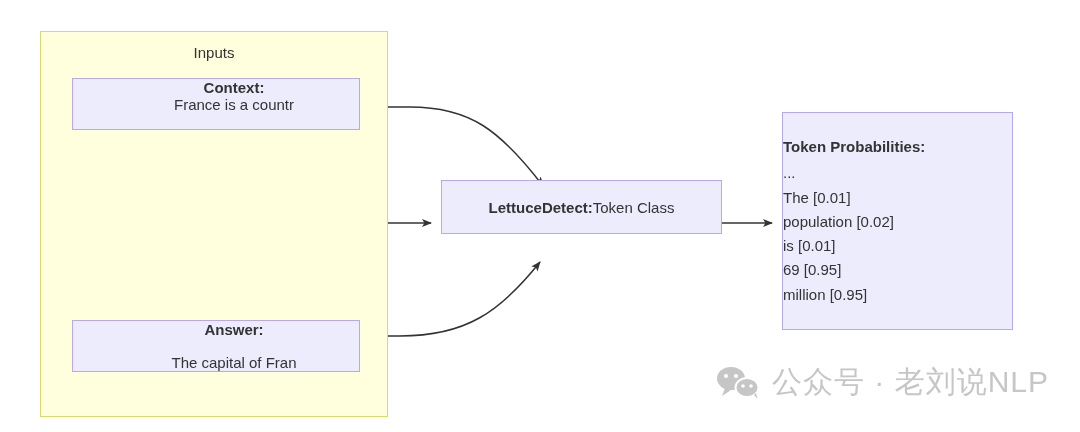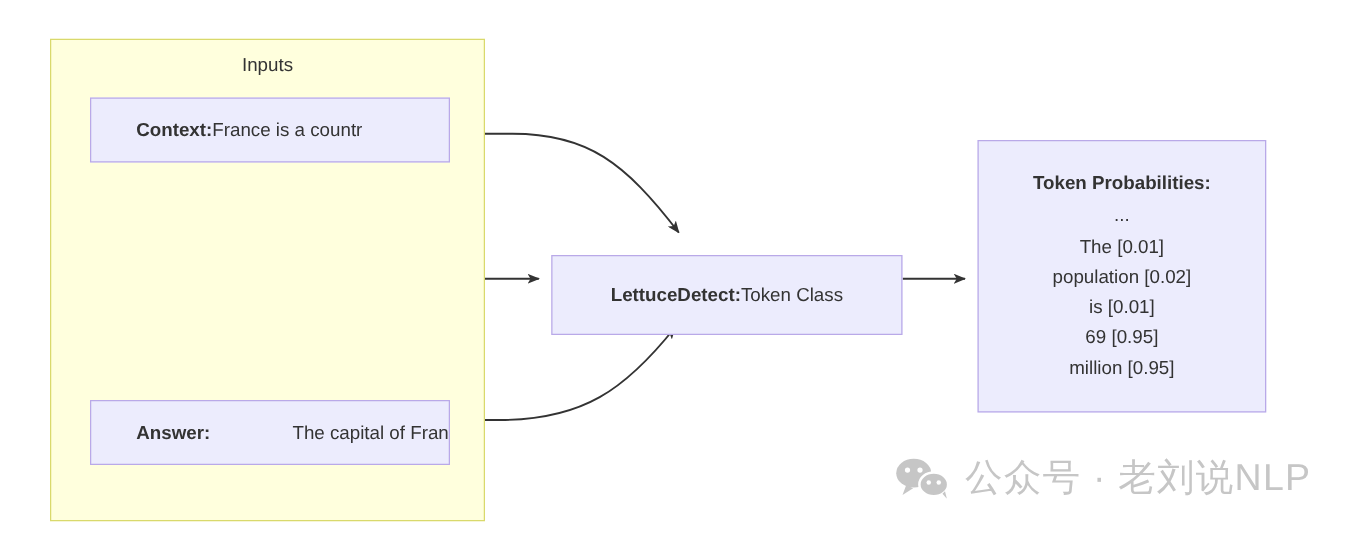--- a/index.html
+++ b/index.html
@@ -76,42 +76,43 @@
     font-weight: bold;
   }
 
   
   .node-input {
     left: 72px;
     width: 288px;
     height: 52px;
     justify-content: flex-start;
     padding-left: 36px;
+    flex-direction: column;
   }
   #node-context  { top: 78px; }
   #node-question { top: 197px; }
   #node-answer   { top: 320px; justify-content: space-between; }
 
   
   #node-model {
     left: 441px;
-    top: 204px;
+    top: 180px;
     width: 281px;
-    height: 64px;
+    height: 54px;
   }
 
   
   #node-output {
     left: 782px;
     top: 112px;
     width: 231px;
     height: 218px;
     flex-direction: column;
     justify-content: center;
-    align-items: center;
+    align-items: flex-start;
     white-space: normal;
     line-height: 1.62;
   }
   #node-output .out-title {
     font-weight: bold;
     margin-bottom: 2px;
   }
   .out-line { display: block; }
 
   

